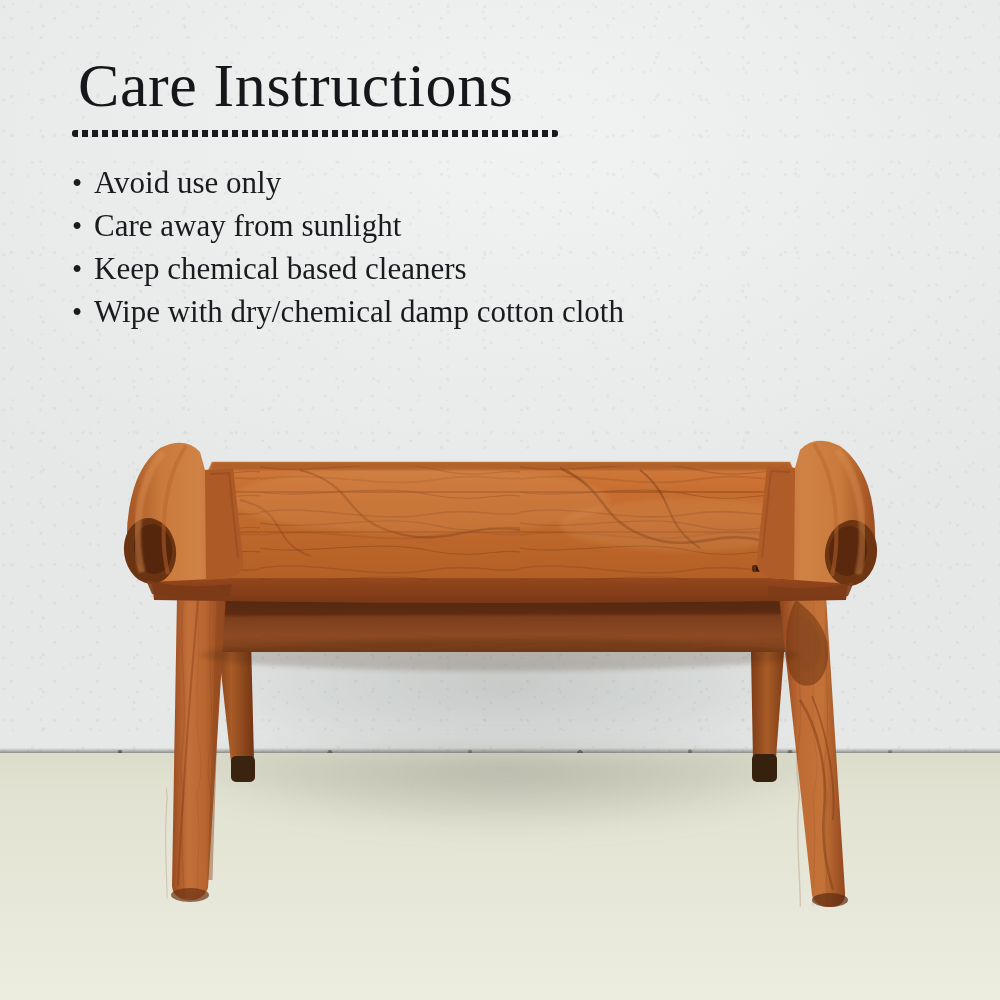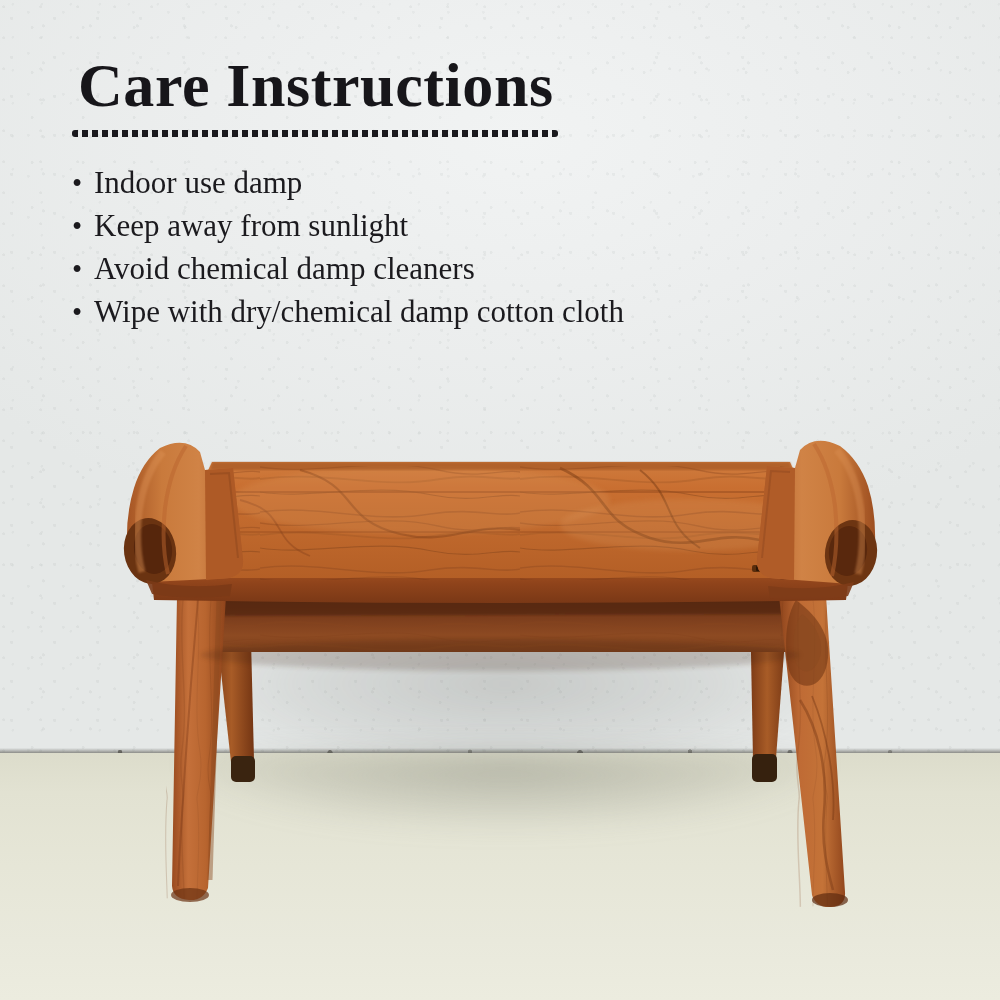--- a/index.html
+++ b/index.html
@@ -60,21 +60,21 @@
     position:absolute;left:110px;top:753px;width:790px;height:150px;
     background:radial-gradient(ellipse 400px 80px at 50% 8%, rgba(120,122,110,.40) 0%, rgba(130,132,120,.18) 55%, rgba(0,0,0,0) 82%);
     filter:blur(13px);
   }
 
   
   .title{
     position:absolute;left:78px;top:54px;
     font-family:"Liberation Serif", serif;
     font-size:62px;line-height:1;letter-spacing:.6px;
-    color:#17161a;white-space:nowrap;font-weight:bold;
+    color:#17161a;white-space:nowrap;
   }
   .rule{
     position:absolute;left:72px;top:130px;width:486px;height:7px;
     background-image:repeating-linear-gradient(90deg,#1a191d 0px,#1a191d 6px,rgba(0,0,0,0) 6px,rgba(0,0,0,0) 10px);
     border-radius:3px;
   }
   .bullets{
     position:absolute;left:70px;top:162px;width:760px;
     list-style:none;margin:0;padding:0;
   }
@@ -294,29 +294,29 @@
 
     <ellipse cx="500" cy="655" rx="300" ry="16" fill="#3a1d0a" opacity=".18" filter="url(#softer)"></ellipse>
   </svg>
 
   <div class="title">Care Instructions</div>
   <div class="rule"></div>
 
   <ul class="bullets">
     <li>
       <span class="dot">•</span>
-      <span>Indoor use damp</span>
+      <span>Avoid use only</span>
     </li>
     <li>
       <span class="dot">•</span>
-      <span>Keep away from sunlight</span>
+      <span>Care away from sunlight</span>
     </li>
     <li>
       <span class="dot">•</span>
-      <span>Avoid chemical damp cleaners</span>
+      <span>Keep chemical based cleaners</span>
     </li>
     <li>
       <span class="dot">•</span>
       <span>Wipe with dry/chemical damp cotton cloth</span>
     </li>
   </ul>
 
 </div>
 
 </body></html>

